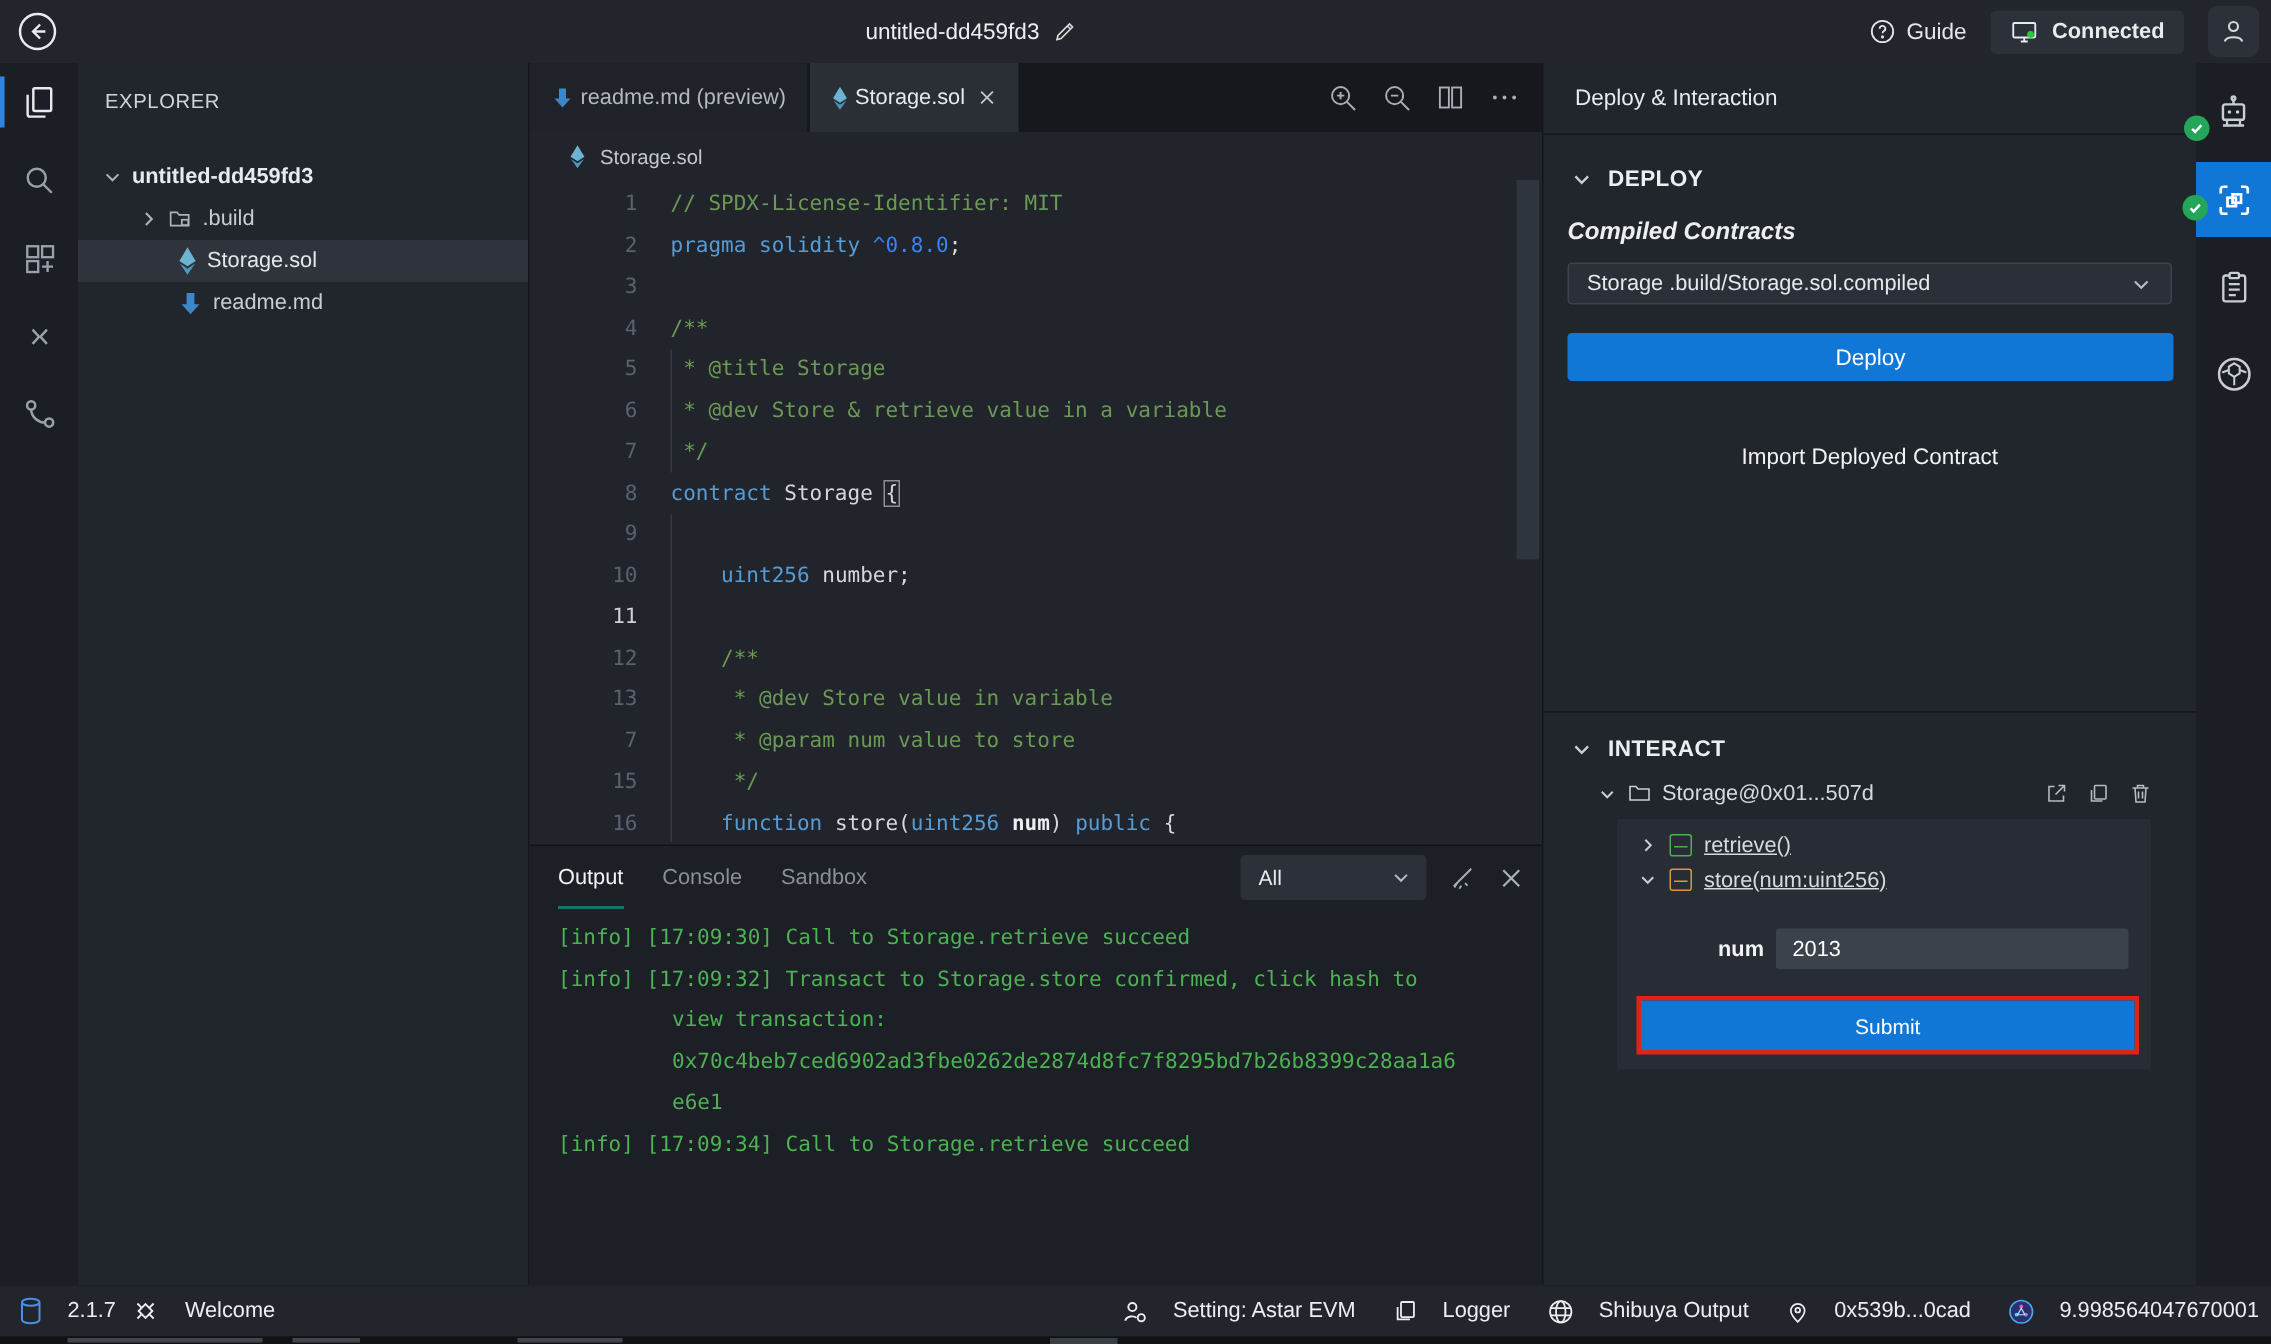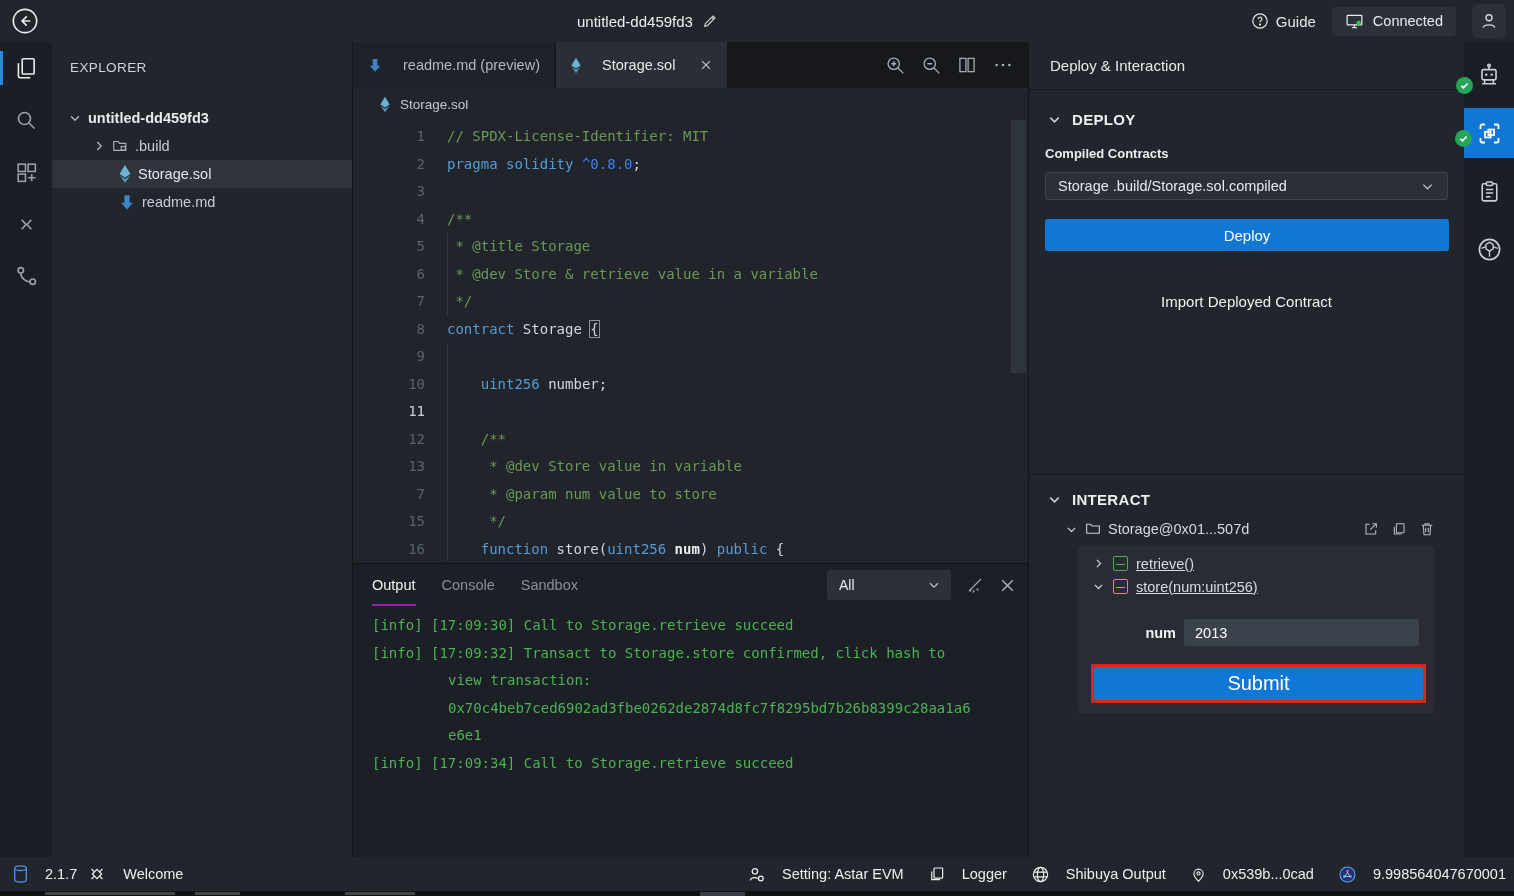--- a/index.html
+++ b/index.html
@@ -13,21 +13,21 @@
     background:#22262c; display:flex; align-items:center; }
   .back-btn { position:absolute; left:9px; top:5px; width:32px; height:32px;
     display:flex; align-items:center; justify-content:center; color:#e9ebee; cursor:pointer; }
   .title-group { position:absolute; left:577px; top:0; height:42px; display:flex;
     align-items:center; gap:9px; }
   .title-group .ttl { font-size:15px; color:#eceef1; }
   .tb-right { position:absolute; right:8px; top:0; height:42px; display:flex;
     align-items:center; gap:16px; }
   .guide { display:flex; align-items:center; gap:7px; color:#e4e6e9; font-size:15px; cursor:pointer; }
   .connected-btn { display:flex; align-items:center; gap:9px; background:#2b3039;
-    border-radius:4px; padding:6px 13px; font-size:14.5px; color:#e8eaec; cursor:pointer; }
+    border-radius:4px; padding:6px 13px; font-size:14.5px; color:#e8eaec; cursor:pointer;font-weight:bold; }
   .avatar { width:34px; height:34px; border-radius:6px; background:#2b3039;
     display:flex; align-items:center; justify-content:center; color:#d4d7db; cursor:pointer; }
 
   
   .activitybar { position:absolute; left:0; top:42px; width:52px; height:815px;
     background:#1b1e24; }
   .act-item { position:relative; width:52px; height:52px; display:flex;
     align-items:center; justify-content:center; color:#9ba1aa; cursor:pointer; }
   .act-item.active { color:#e8eaee; }
   .act-item.active::before { content:""; position:absolute; left:0; top:9px;
@@ -47,21 +47,21 @@
   .root-row { padding-left:16px; font-weight:700; color:#e8eaee; }
   .root-row .chev { margin-right:6px; }
   .child-folder { padding-left:40px; }
   .child-file { padding-left:60px; }
 
   
   .editor { position:absolute; left:353px; top:42px; width:675px; height:815px;
     background:#21252b; }
   .tabbar { position:absolute; left:0; top:0; width:675px; height:46px;
     background:#16181d; display:flex; align-items:stretch; }
-  .tab { display:flex; align-items:center; gap:20px; padding:0 14px; font-size:14.5px;
+  .tab { display:flex; align-items:center; gap:4px; padding:0 14px; font-size:14.5px;
     color:#b3b8bf; background:#1f2329; margin-right:2px; cursor:pointer; }
   .tab.active { background:#2a2e35; color:#e6e9ec; }
   .tab .close { margin-left:4px; color:#c0c5cb; }
   .edit-tools { margin-left:auto; display:flex; align-items:center; gap:15px;
     padding-right:14px; color:#aab0b8; }
   .edit-tools .ticn { cursor:pointer; }
   .breadcrumb { position:absolute; left:0; top:46px; width:675px; height:32px;
     display:flex; align-items:center; gap:9px; padding-left:26px; font-size:13.5px;
     color:#c3c8cf; background:#21252b; }
   .code { position:absolute; left:0; top:78px; width:675px; height:443px;
@@ -78,41 +78,41 @@
   .guide-b { top:223px; height:218px; }
   .code-scrollbar { position:absolute; right:2px; top:0; width:15px; height:253px;
     background:#2f353d; cursor:pointer; }
 
   
   .output { position:absolute; left:0; top:521px; width:675px; height:294px;
     background:#1c1f25; border-top:1px solid #121418; }
   .out-tabs { height:42px; display:flex; align-items:center; padding:0 12px 0 19px; }
   .out-tab { font-size:14.5px; color:#8a9097; margin-right:26px; cursor:pointer;
     height:42px; display:flex; align-items:center; }
-  .out-tab.active { color:#f0f2f4; border-bottom:2px solid #a21caf; padding-top:2px; }
+  .out-tab.active { color:#f0f2f4; border-bottom:2px solid #0f766e; padding-top:2px; }
   .out-filter { margin-left:auto; width:124px; height:30px; background:#2b3039;
     border-radius:3px; display:flex; align-items:center; padding:0 10px 0 12px;
     font-size:14px; color:#e8eaec; cursor:pointer; }
   .out-filter .chev { margin-left:auto; color:#b9bec6; }
   .out-icon { color:#aab0b8; margin-left:14px; cursor:pointer; }
   .logs { padding:6px 0 0 19px; font-family:"DejaVu Sans Mono", monospace;
     font-size:14px; color:#4db253; }
   .log-line { height:27.5px; line-height:27.5px; white-space:pre; }
   .log-line.indent { padding-left:76px; }
 
   
   .rightpanel { position:absolute; left:1028px; top:42px; width:436px; height:815px;
     background:#21252c; border-left:1px solid #14161a; }
   .rp-header { height:48px; display:flex; align-items:center; padding-left:21px;
     font-size:15px; color:#e8eaed; border-bottom:1px solid #15171b; }
   .section-row { display:flex; align-items:center; gap:10px; padding-left:18px;
     height:30px; cursor:pointer; }
   .section-row .label { font-size:15px; font-weight:700; letter-spacing:.3px; color:#eceef1; }
   .deploy-sec { padding-top:14px; }
-  .cc-label { padding-left:16px; margin-top:12px; font-size:13px; font-weight:700; color:#eceef1; }
+  .cc-label { padding-left:16px; margin-top:12px; font-size:16px; font-weight:700; color:#eceef1;font-style:italic; }
   .cc-select { margin:11px 16px 0 16px; height:28px; background:#2a2f38;
     border:1px solid #3d434d; border-radius:3px; display:flex; align-items:center;
     padding:0 12px; font-size:14.5px; color:#e6e8eb; cursor:pointer; }
   .cc-select .chev { margin-left:auto; color:#b9bec6; }
   .deploy-btn { margin:19px 16px 0 16px; height:32px; background:#1177d7;
     border:none; border-radius:3px; color:#fff; font-size:15px; width:404px;
     font-family:"Liberation Sans", sans-serif; cursor:pointer; }
   .import-link { margin-top:42px; text-align:center; font-size:15px; color:#f0f2f4; cursor:pointer; }
   .interact-sec { position:absolute; left:0; top:432px; width:436px;
     border-top:1px solid #15171b; padding-top:9px; }
@@ -134,21 +134,21 @@
   .fn-icon.write { border-color:#d79a2e; color:#d79a2e; }
   .param-row { position:absolute; left:0; top:73px; width:356px; height:27px;
     display:flex; align-items:center; }
   .param-label { width:98px; text-align:right; font-size:14.5px; font-weight:700; color:#f0f2f4; }
   .param-input { margin-left:8px; width:235px; height:27px; background:#3c424b;
     border:none; border-radius:2px; color:#fff; font-size:14.5px; padding:0 11px;
     font-family:"Liberation Sans", sans-serif; }
   .submit-wrap { position:absolute; left:13px; top:118px; width:335px; height:39px;
     border:3px solid #e02318; }
   .submit-btn { width:100%; height:100%; background:#1177d7; border:none;
-    color:#fff; font-size:20px; font-family:"Liberation Sans", sans-serif; cursor:pointer; }
+    color:#fff; font-size:14px; font-family:"Liberation Sans", sans-serif; cursor:pointer; }
 
   
   .rightstrip { position:absolute; left:1464px; top:42px; width:50px; height:815px;
     background:#1b1e24; }
   .rs-item { width:50px; height:50px; display:flex; align-items:center;
     justify-content:center; color:#c9ced6; cursor:pointer; position:relative; }
   .rs-item.active { background:#1177d7; color:#fff; }
   .rs-item.gap { margin-top:8px; }
   .badge { position:absolute; width:17px; height:17px; border-radius:50%;
     background:#23a55a; display:flex; align-items:center; justify-content:center; z-index:3; }

